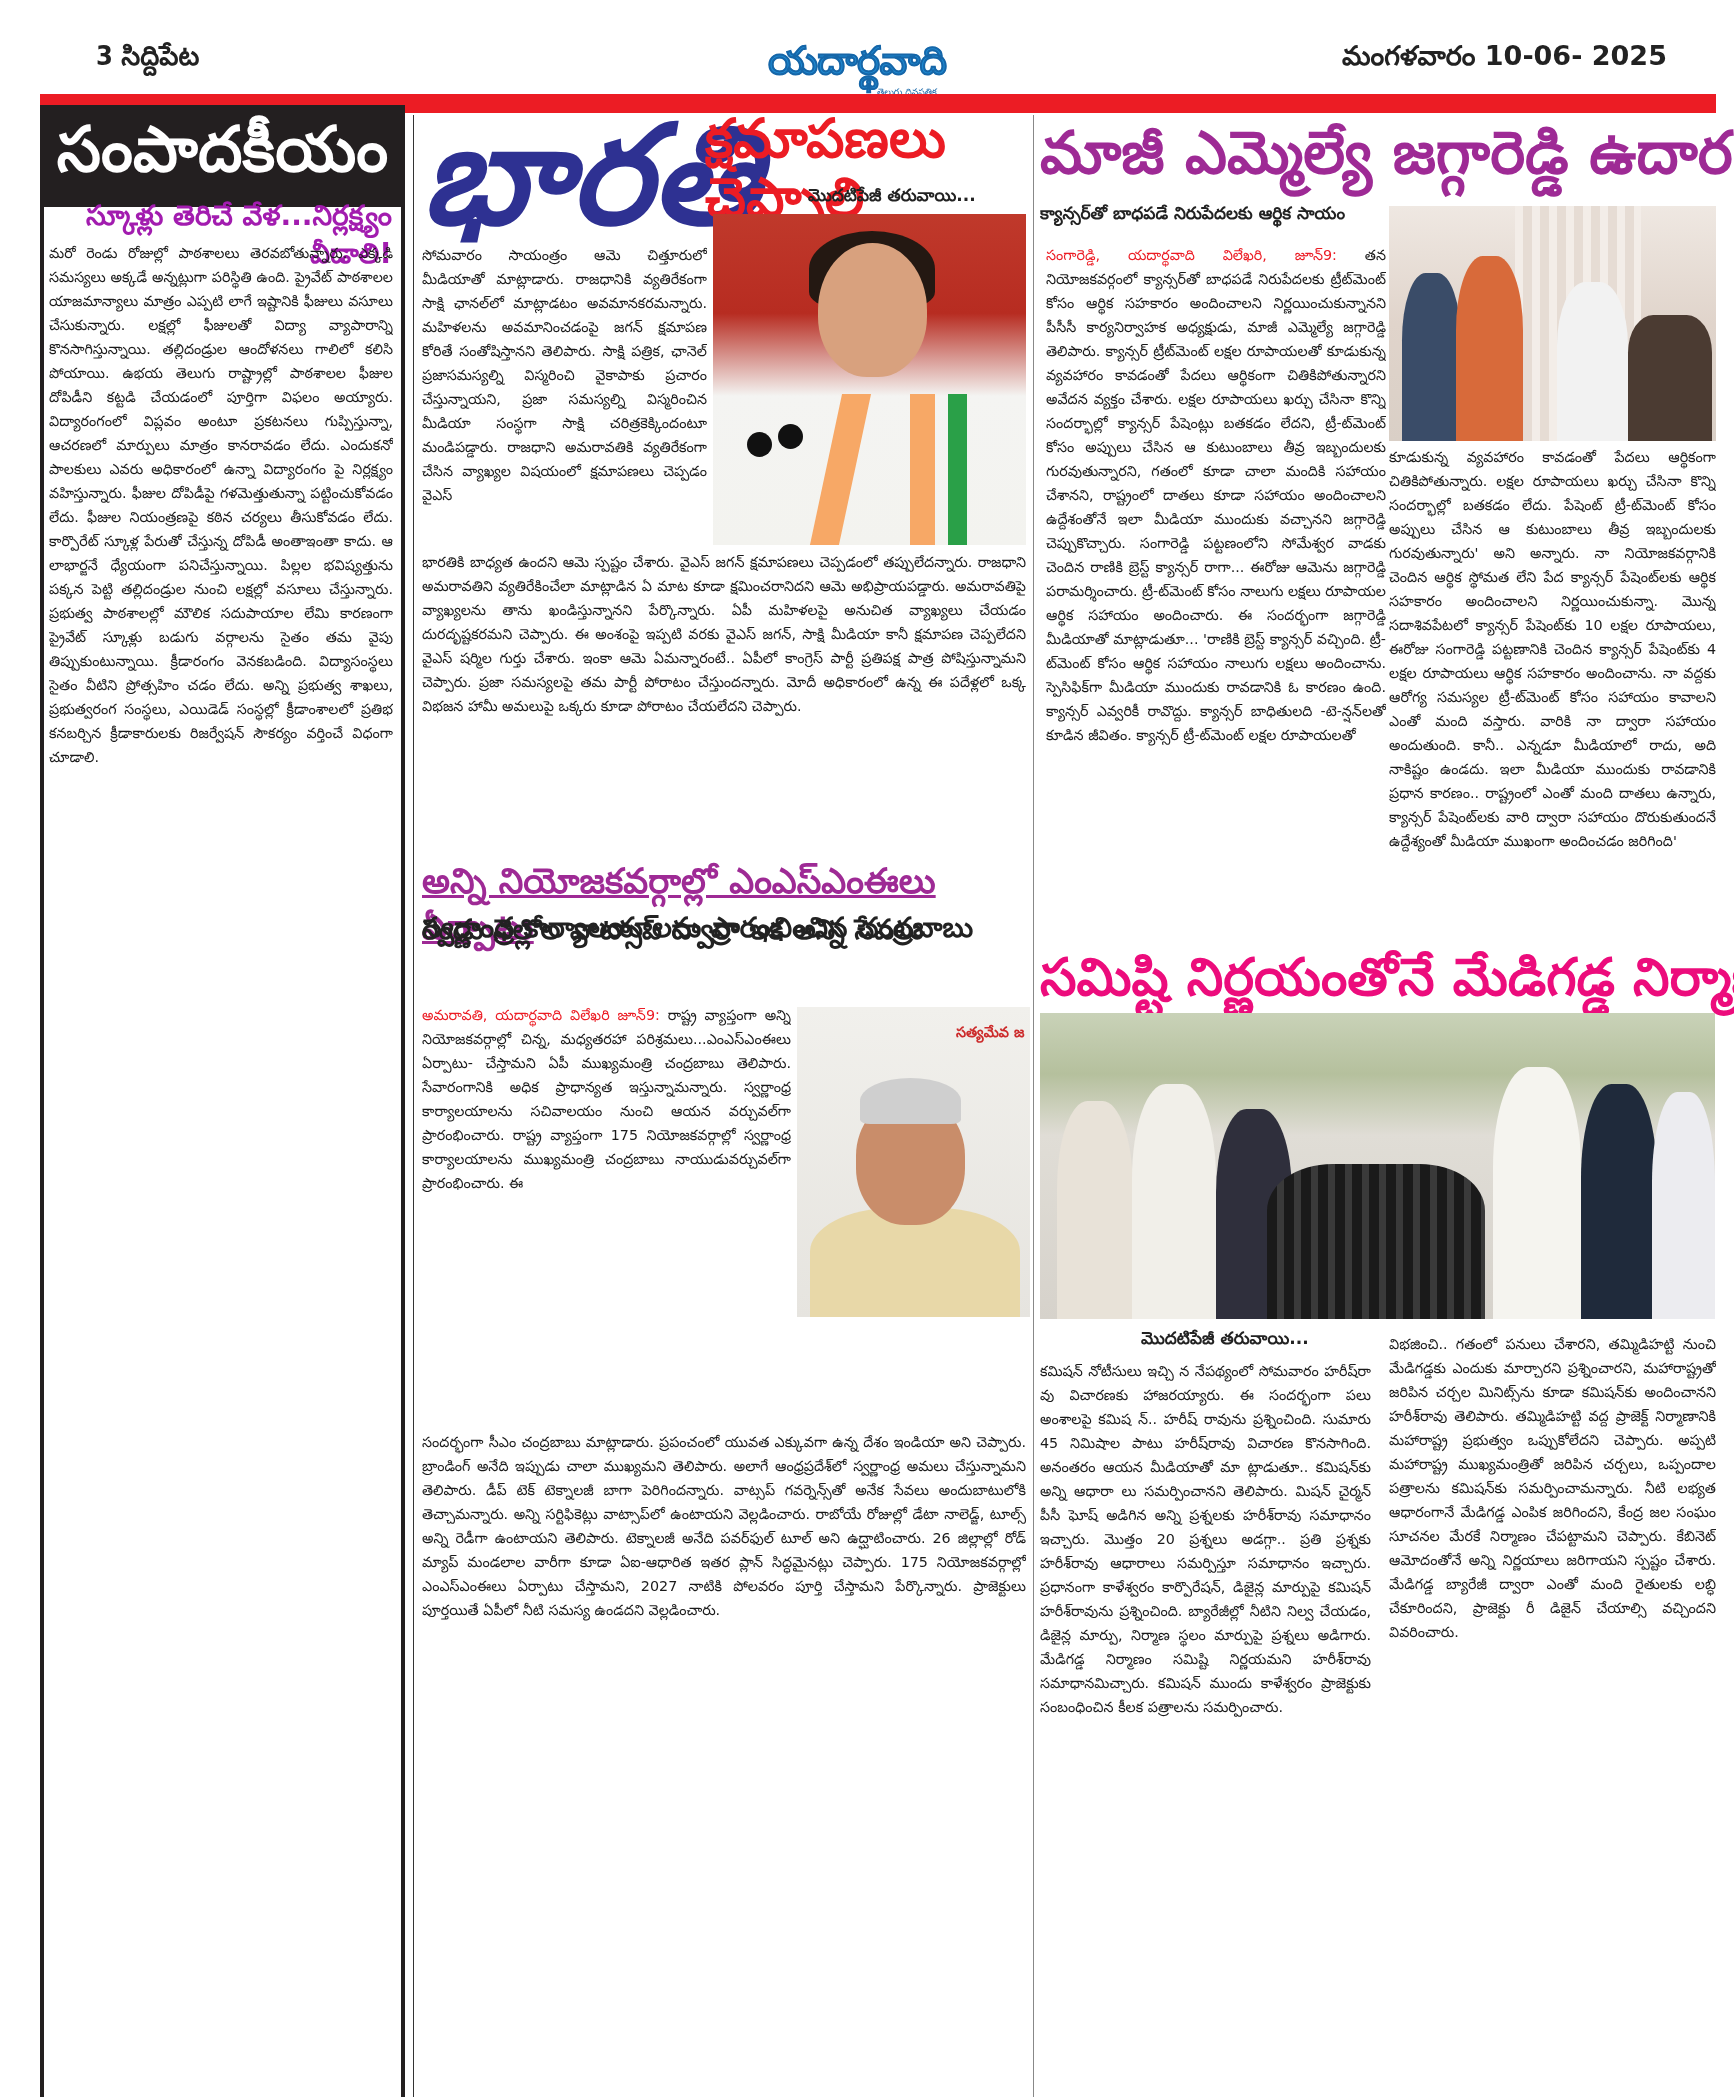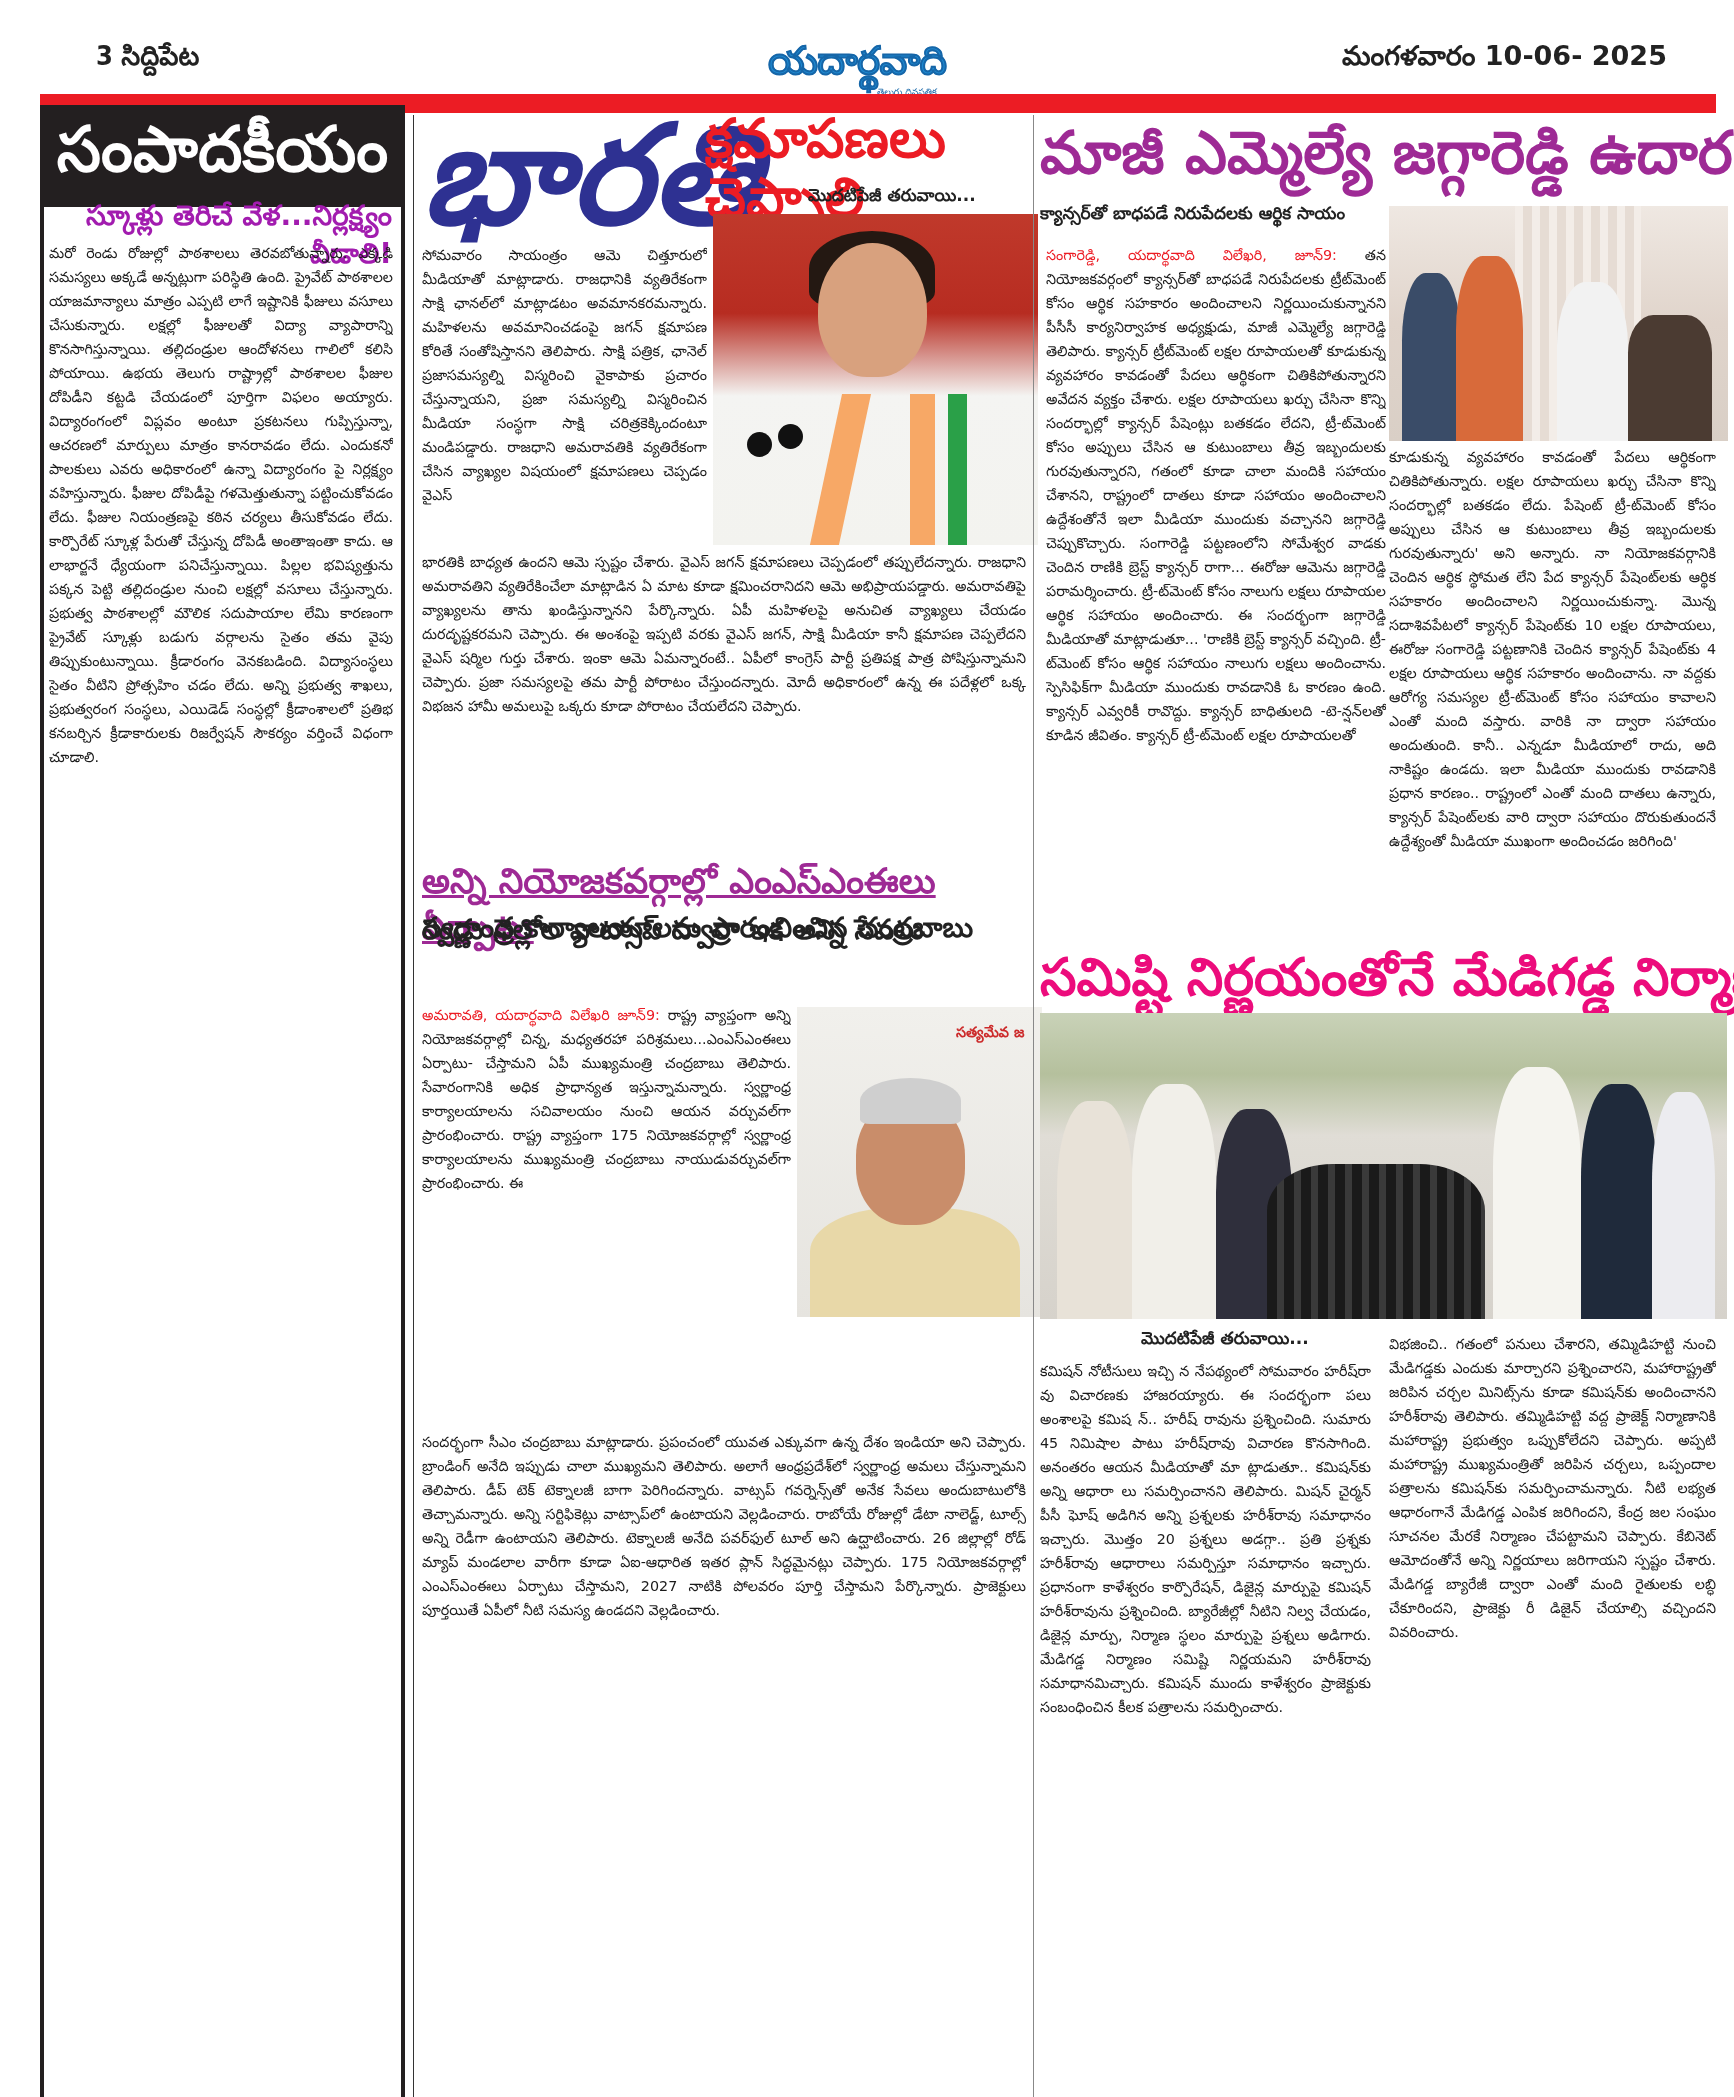--- a/index.html
+++ b/index.html
@@ -20,21 +20,21 @@
   .ed-head { left:40px; top:105px; width:365px; height:102px; background:#231f20; color:#fff;
              font-size:63px; font-weight:bold; text-align:center; line-height:89px; }
   .ed-title { left:52px; top:197px; width:340px; font-size:28px; font-weight:bold; color:#a21caf; text-align:right; line-height:38px; }
   .body-text { font-size:14.3px; line-height:24px; text-align:justify; color:#1a1a1a; font-family:"DejaVu Sans", sans-serif; }
   .ed-body { left:49px; top:241px; width:344px; height:2332px; overflow:hidden; }
 
   
   .bharathi { left:422px; top:107px; font-size:138px; font-weight:900; color:#2e3192; line-height:138px; font-style:italic; }
   .kshama { left:705px; top:109px; width:327px; font-size:54px; font-weight:900; color:#ec1c24; line-height:59px; }
   .kshama-sub { left:808px; top:185px; font-size:17px; font-weight:bold; color:#222; }
-  .photo { background:#999; overflow:hidden;padding-left:12px; }
+  .photo { background:#999; overflow:hidden; }
   .sharmila-photo { left:713px; top:214px; width:313px; height:331px;
       background: linear-gradient(180deg,#c0392b 0%,#b72c21 30%,#f4f4f2 55%,#f3f3ef 100%); }
   .sharmila-photo .face { position:absolute; left:105px; top:29px; width:109px; height:134px; border-radius:50% 50% 45% 45%; background:#d8a17e; }
   .sharmila-photo .hair { position:absolute; left:96px; top:17px; width:126px; height:76px; border-radius:50% 50% 20% 20%; background:#241812; }
   .sharmila-photo .scarf1 { position:absolute; left:113px; top:180px; width:29px; height:151px; background:#f7a866; transform:skewX(-12deg);}
   .sharmila-photo .scarf2 { position:absolute; left:197px; top:180px; width:25px; height:151px; background:#f7a866; }
   .sharmila-photo .scarf3 { position:absolute; left:235px; top:180px; width:19px; height:151px; background:#2aa048; }
   .sharmila-photo .mic { position:absolute; left:34px; top:218px; width:25px; height:25px; border-radius:50%; background:#111; }
   .sharmila-photo .mic2 { position:absolute; left:65px; top:210px; width:25px; height:25px; border-radius:50%; background:#111; }
 

